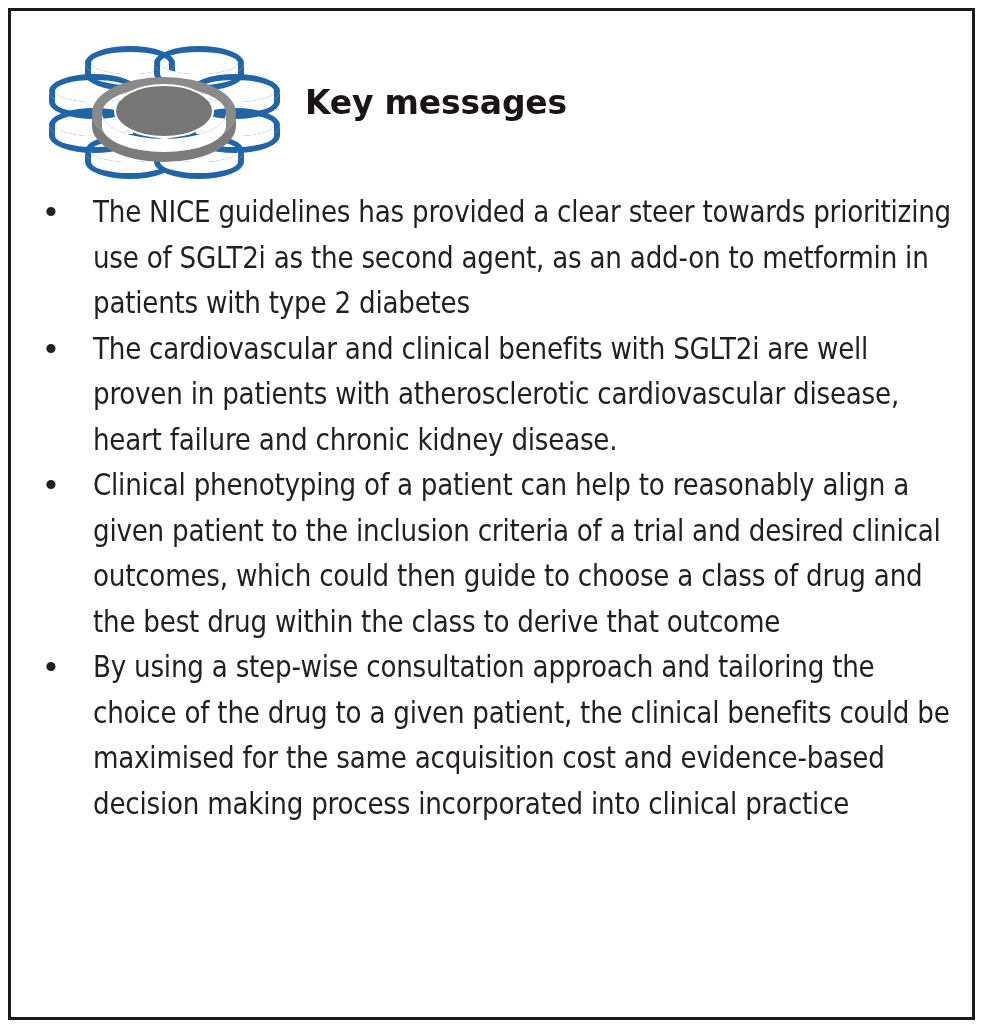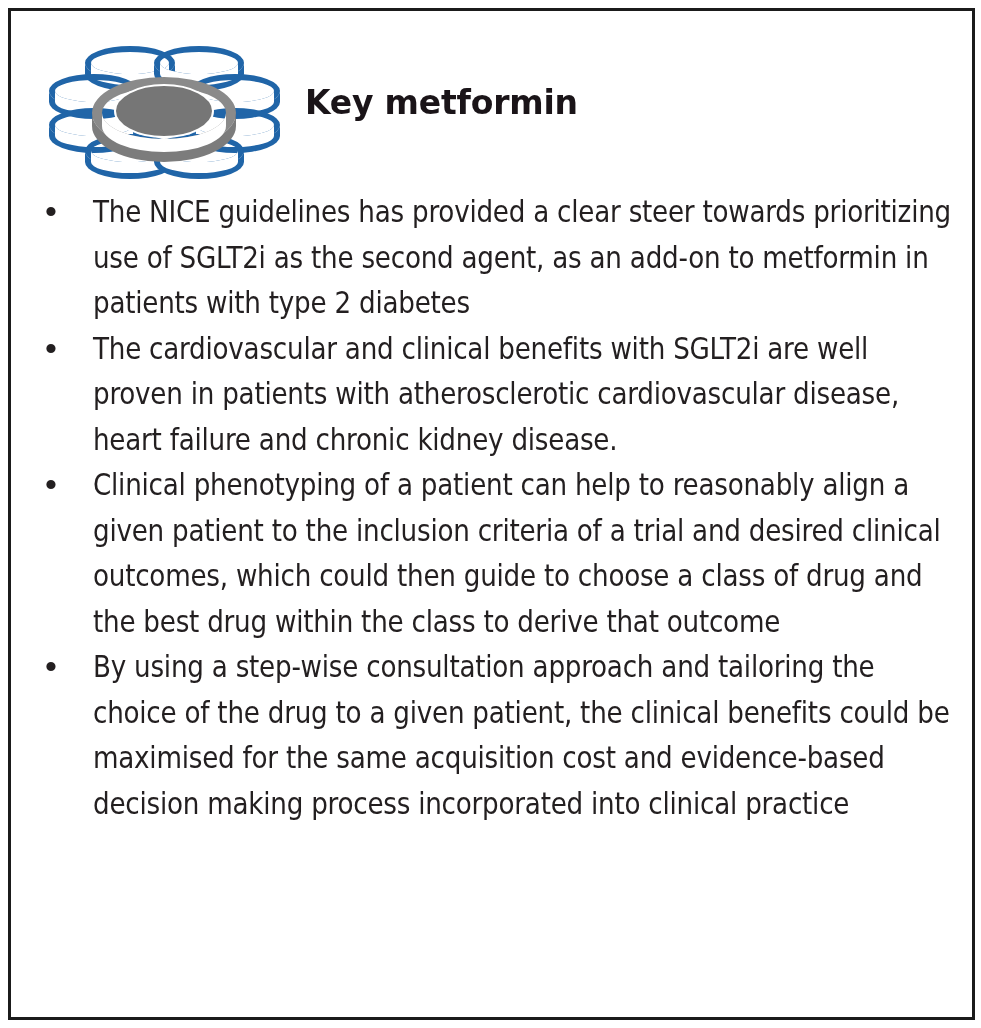--- a/index.html
+++ b/index.html
@@ -172,21 +172,21 @@
                    a 62,26 0 0,0 124,0
                    l 0,13
                    a 62,26 0 0,1 -124,0
                    Z" fill="#ffffff"></path>
 
           <ellipse cx="0" cy="-2" rx="49" ry="26" fill="#767676" stroke="#ffffff" stroke-width="2"></ellipse>
         </g>
       </svg>
     </div>
 
-    <h1 id="panel-title">Key metformin</h1>
+    <h1 id="panel-title">Key messages</h1>
   </div>
 
   <ul id="key-messages-list">
 
     <li class="message-item">
       <span class="bullet-marker">•</span>
       <span class="message-text">The NICE guidelines has provided a clear steer towards prioritizing use of SGLT2i as the second agent, as an add-on to metformin in patients with type 2 diabetes</span>
     </li>
 
     <li class="message-item">

